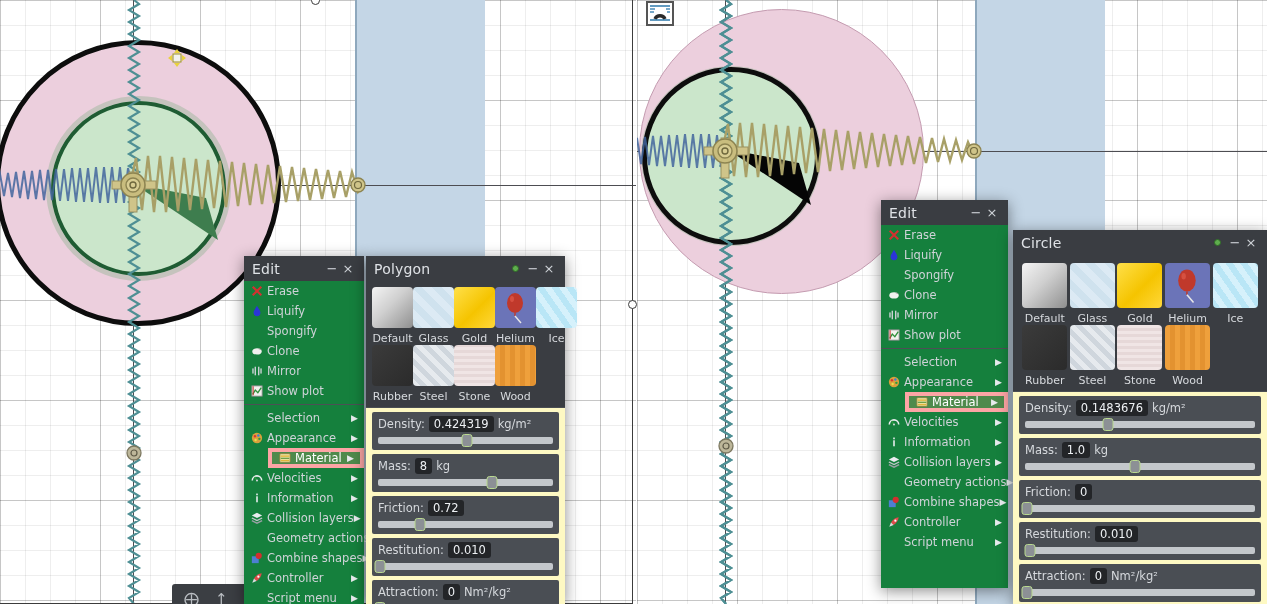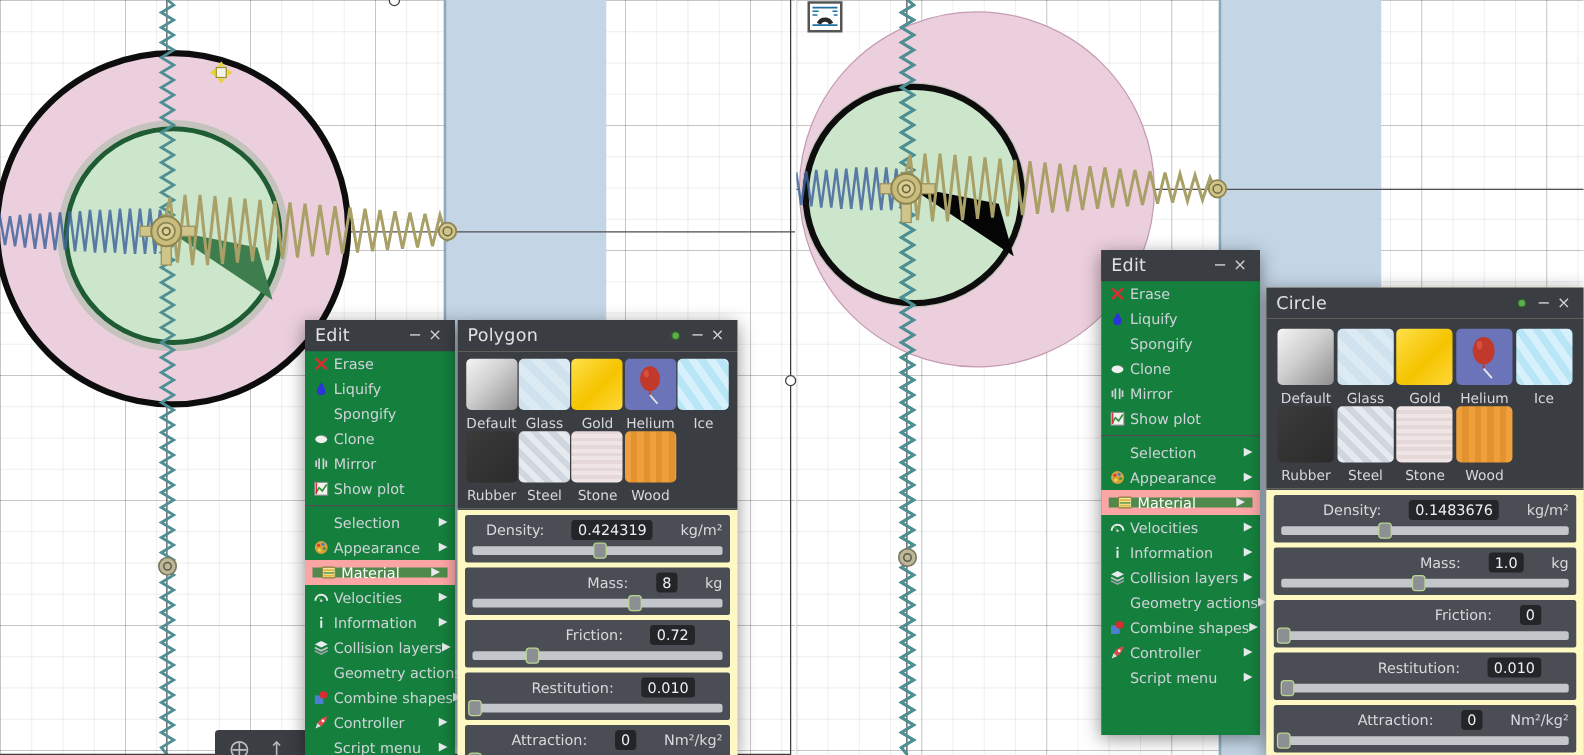--- a/index.html
+++ b/index.html
@@ -68,37 +68,37 @@
                border:1px solid #2f6b26; margin-right:6px; }
 
   
   .edit-panel { width:118px; background:#15803d; }
   .menu-item { display:flex; align-items:center; height:20px; padding:0 6px;
                color:#cfd3d8; font-size:11.5px; white-space:nowrap; }
   .menu-item .ico { width:14px; display:flex; align-items:center;
                     justify-content:center; margin-right:3px; flex:0 0 14px; }
   .menu-item .lbl { flex:1; }
   .menu-item .arw { font-size:9px; color:#e8ebee; }
-  .menu-item.sel { background:#4f8a4c; color:#fff; border:6px solid #fca5a5; height:20px;}
+  .menu-item.sel { background:#4f8a4c; color:#fff; border:4px solid #fca5a5; height:20px;margin-left:24px;}
   .menu-sep { height:1px; background:#4c5055; margin:3px 0; }
   .menu-item.noicon .ico { visibility:hidden; }
 
   
   .prop-panel { background:#fef9c3; }
   .mat-grid { display:grid; grid-template-columns:repeat(5,1fr); gap:0px;
               padding:6px 6px 4px 6px; background:#3a3d42; }
   .mat-cell { display:flex; flex-direction:column; align-items:center; gap:4px;
               cursor:pointer; }
   .sw { width:41px; height:41px; border-radius:4px; }
   .mat-cell .nm { font-size:11px; color:#d6d9dd; }
   .mat-sep { height:1px; background:#4a4e53; }
 
   .slider-block { background:#4a4e54; margin:4px 6px; padding:4px 6px 6px 6px;
                   border-radius:2px; }
-  .sl-row { display:flex; align-items:center; gap:22px; height:16px;justify-content:flex-end; }
+  .sl-row { display:flex; align-items:center; gap:4px; height:16px; }
   .sl-label { font-size:11.5px; color:#d6d9dd; }
   .sl-val { background:#232528; color:#eef1f4; font-size:11.5px;
             padding:1px 5px; border-radius:3px; min-width:14px; text-align:center; }
   .sl-unit { font-size:11.5px; color:#d6d9dd; }
   .sl-track { position:relative; height:7px; background:#c3c7cb;
               border-radius:2px; margin-top:5px; }
   .sl-knob { position:absolute; top:-3px; width:11px; height:13px;
              background:#8c9095; border:1px solid #b9d98f; border-radius:3px;
              transform:translateX(-50%); }
 
@@ -390,21 +390,21 @@
        <span class="arw">▶</span>
      </div>
         <div class="menu-item  noicon">
        <span class="ico"></span>
        <span class="lbl">Script menu</span>
        <span class="arw">▶</span>
      </div>
       </div>
 </div>
 
-<div class="panel prop-panel" style="left:366px; top:256px; width:224px; height:348px;">
+<div class="panel prop-panel" style="left:366px; top:256px; width:199px; height:348px;">
   <div class="panel-title">
     <span class="t">Polygon</span>
     <span class="spacer"></span>
     <span class="dot-green"></span>
     <span class="tb-btn">−</span>
     <span class="tb-btn">×</span>
   </div>
   <div class="mat-grid" id="poly-mats">
         <div class="mat-cell">
        <div class="sw" style="width:41px;height:41px;background:linear-gradient(135deg,#f4f4f4 0%,#cfcfcf 45%,#8f8f8f 100%)"></div>

